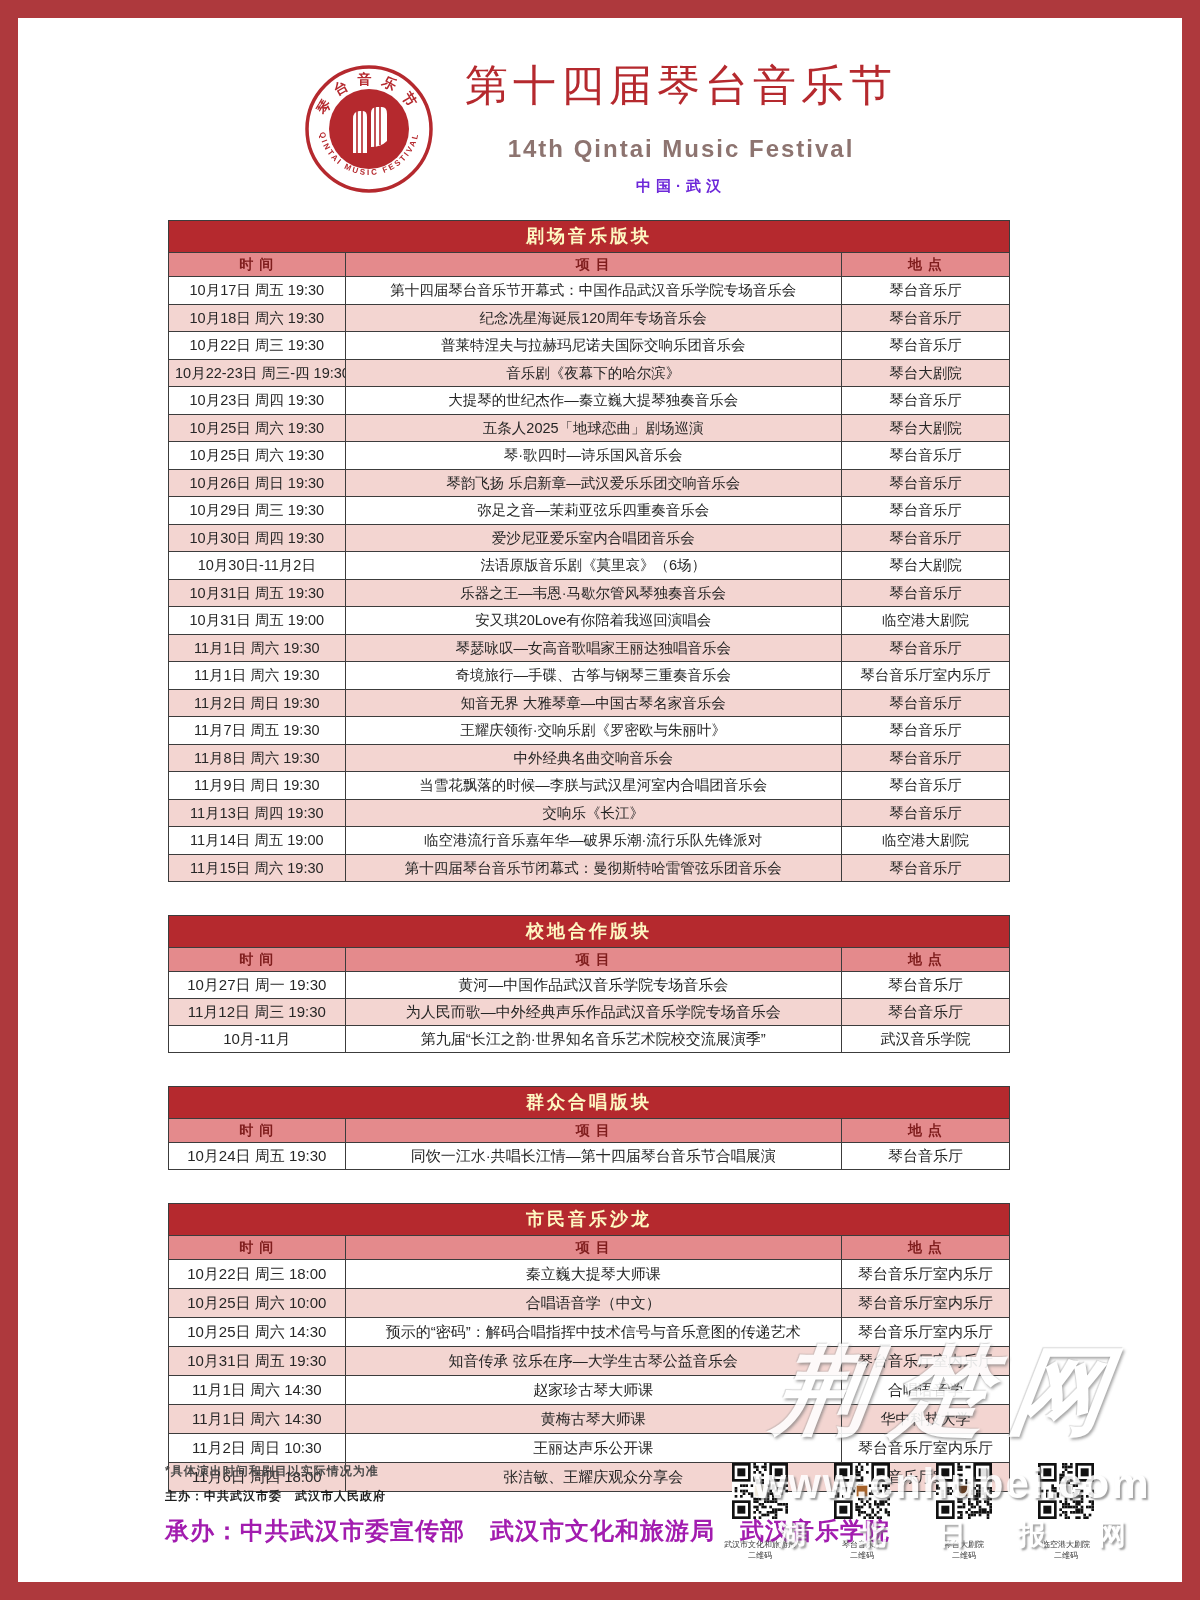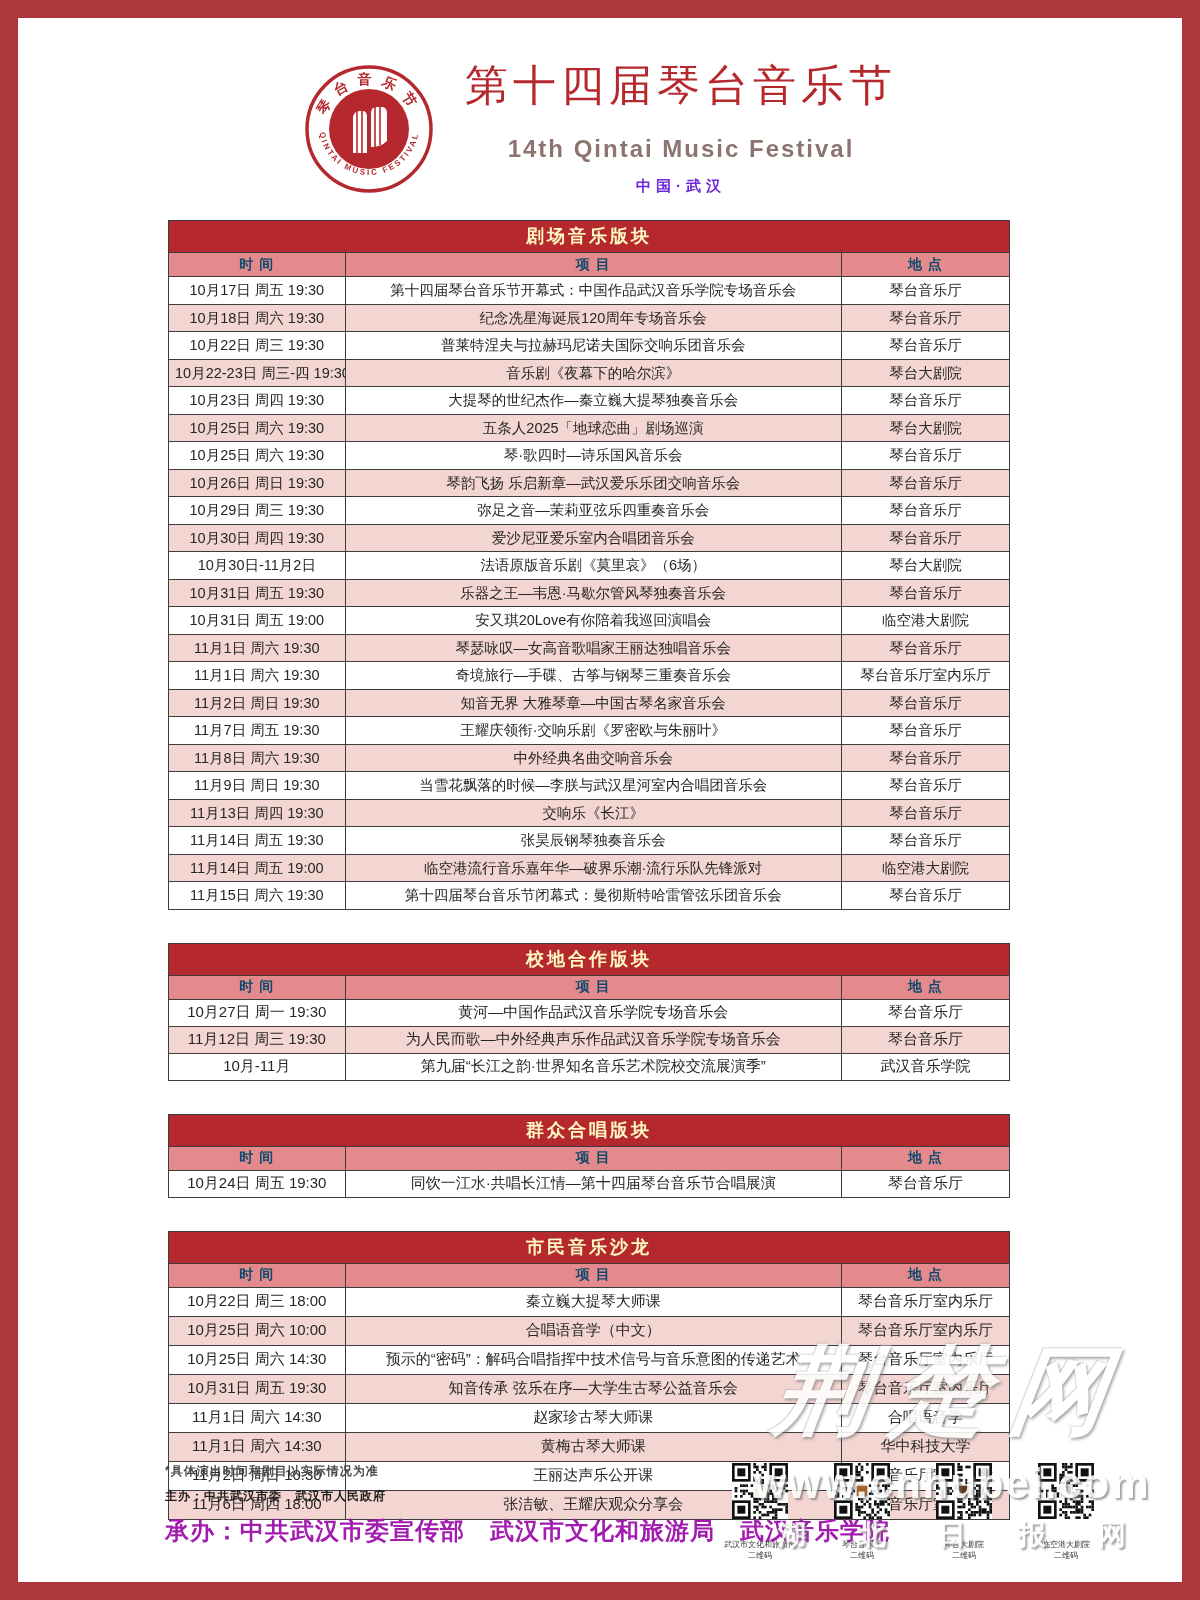--- a/index.html
+++ b/index.html
@@ -37,21 +37,21 @@
     box-sizing:border-box;height:32px;line-height:30px;
     background:var(--accent,#b5292e);
     border:1px solid #3c3c3c;border-bottom:none;
     color:#fef9c3;font-size:18px;font-weight:bold;letter-spacing:3px;text-align:center;
   }
   table.schedule{border-collapse:collapse;width:842px;table-layout:fixed;}
   table.schedule th,table.schedule td{
     border:1px solid #3c3c3c;text-align:center;padding:0 6px;overflow:hidden;white-space:nowrap;
   }
   table.schedule th{
-    background:var(--colhead,#e48a8c);color:#0c4a6e;
+    background:var(--colhead,#e48a8c);color:#7f1d1d;
     font-size:14px;font-weight:bold;height:23px;letter-spacing:1px;
   }
   table.schedule td{font-size:15px;color:#262626;height:26px;}
   .section.s0 td{height:26.5px;font-size:14.5px;}
   .section.s3 td{height:28px;}
   table.schedule tr:nth-child(even) td{background:var(--pink,#f3d5d1);}
   .col-time{width:21%;}
   .col-program{width:59%;}
   .col-venue{width:20%;}
   
@@ -229,25 +229,20 @@
               <td>琴台音乐厅</td>
             </tr>
             <tr>
               <td>11月9日 周日 19:30</td>
               <td>当雪花飘落的时候—李朕与武汉星河室内合唱团音乐会</td>
               <td>琴台音乐厅</td>
             </tr>
             <tr>
               <td>11月13日 周四 19:30</td>
               <td>交响乐《长江》</td>
-              <td>琴台音乐厅</td>
-            </tr>
-            <tr>
-              <td>11月14日 周五 19:30</td>
-              <td>张昊辰钢琴独奏音乐会</td>
               <td>琴台音乐厅</td>
             </tr>
             <tr>
               <td>11月14日 周五 19:00</td>
               <td>临空港流行音乐嘉年华—破界乐潮·流行乐队先锋派对</td>
               <td>临空港大剧院</td>
             </tr>
             <tr>
               <td>11月15日 周六 19:30</td>
               <td>第十四届琴台音乐节闭幕式：曼彻斯特哈雷管弦乐团音乐会</td>

